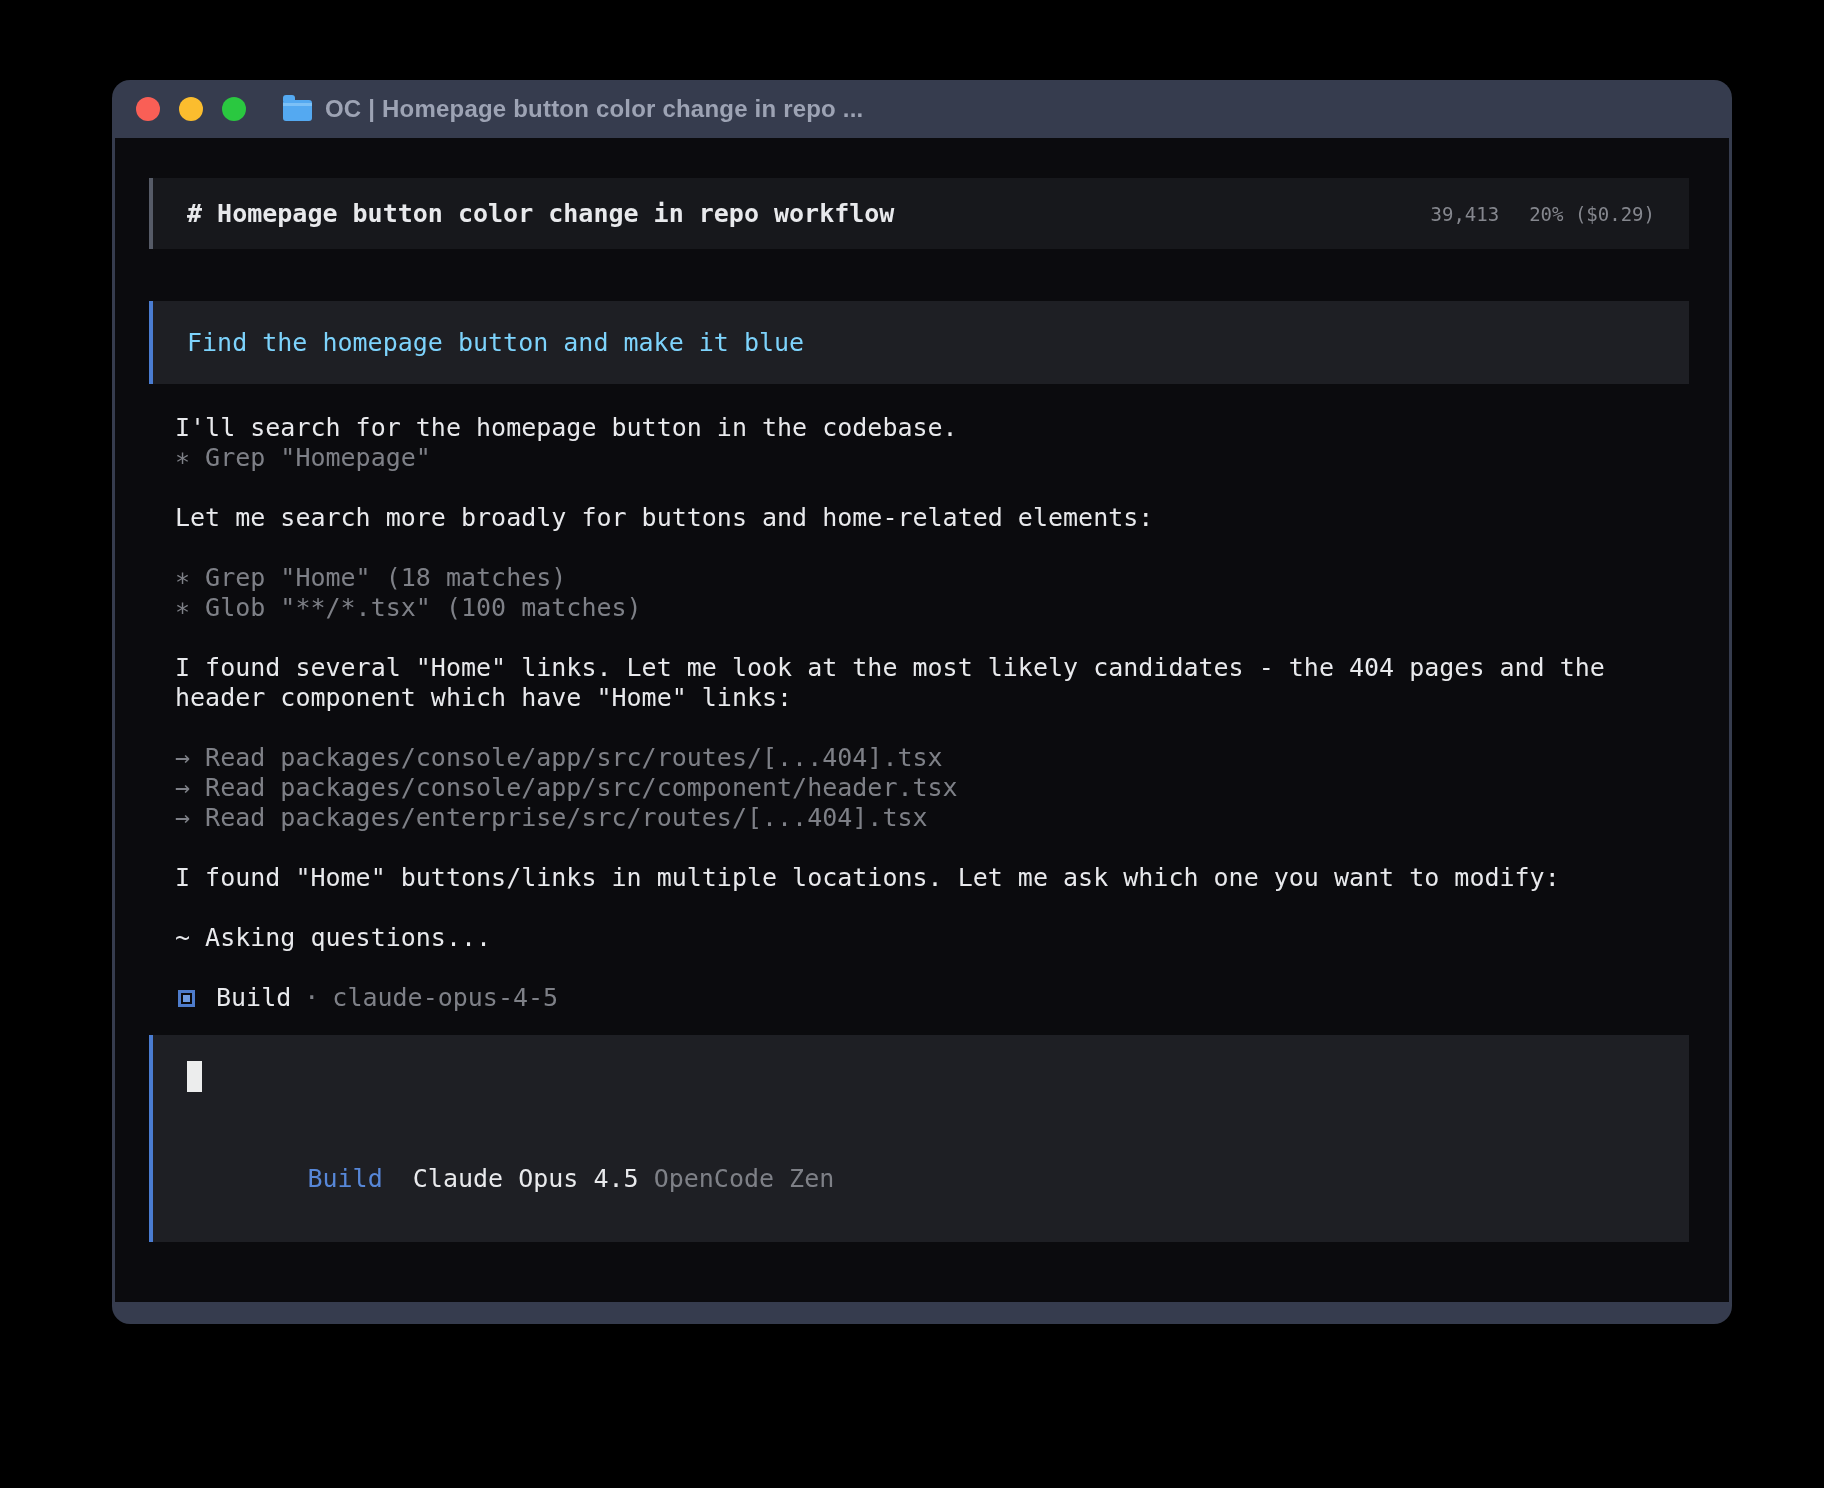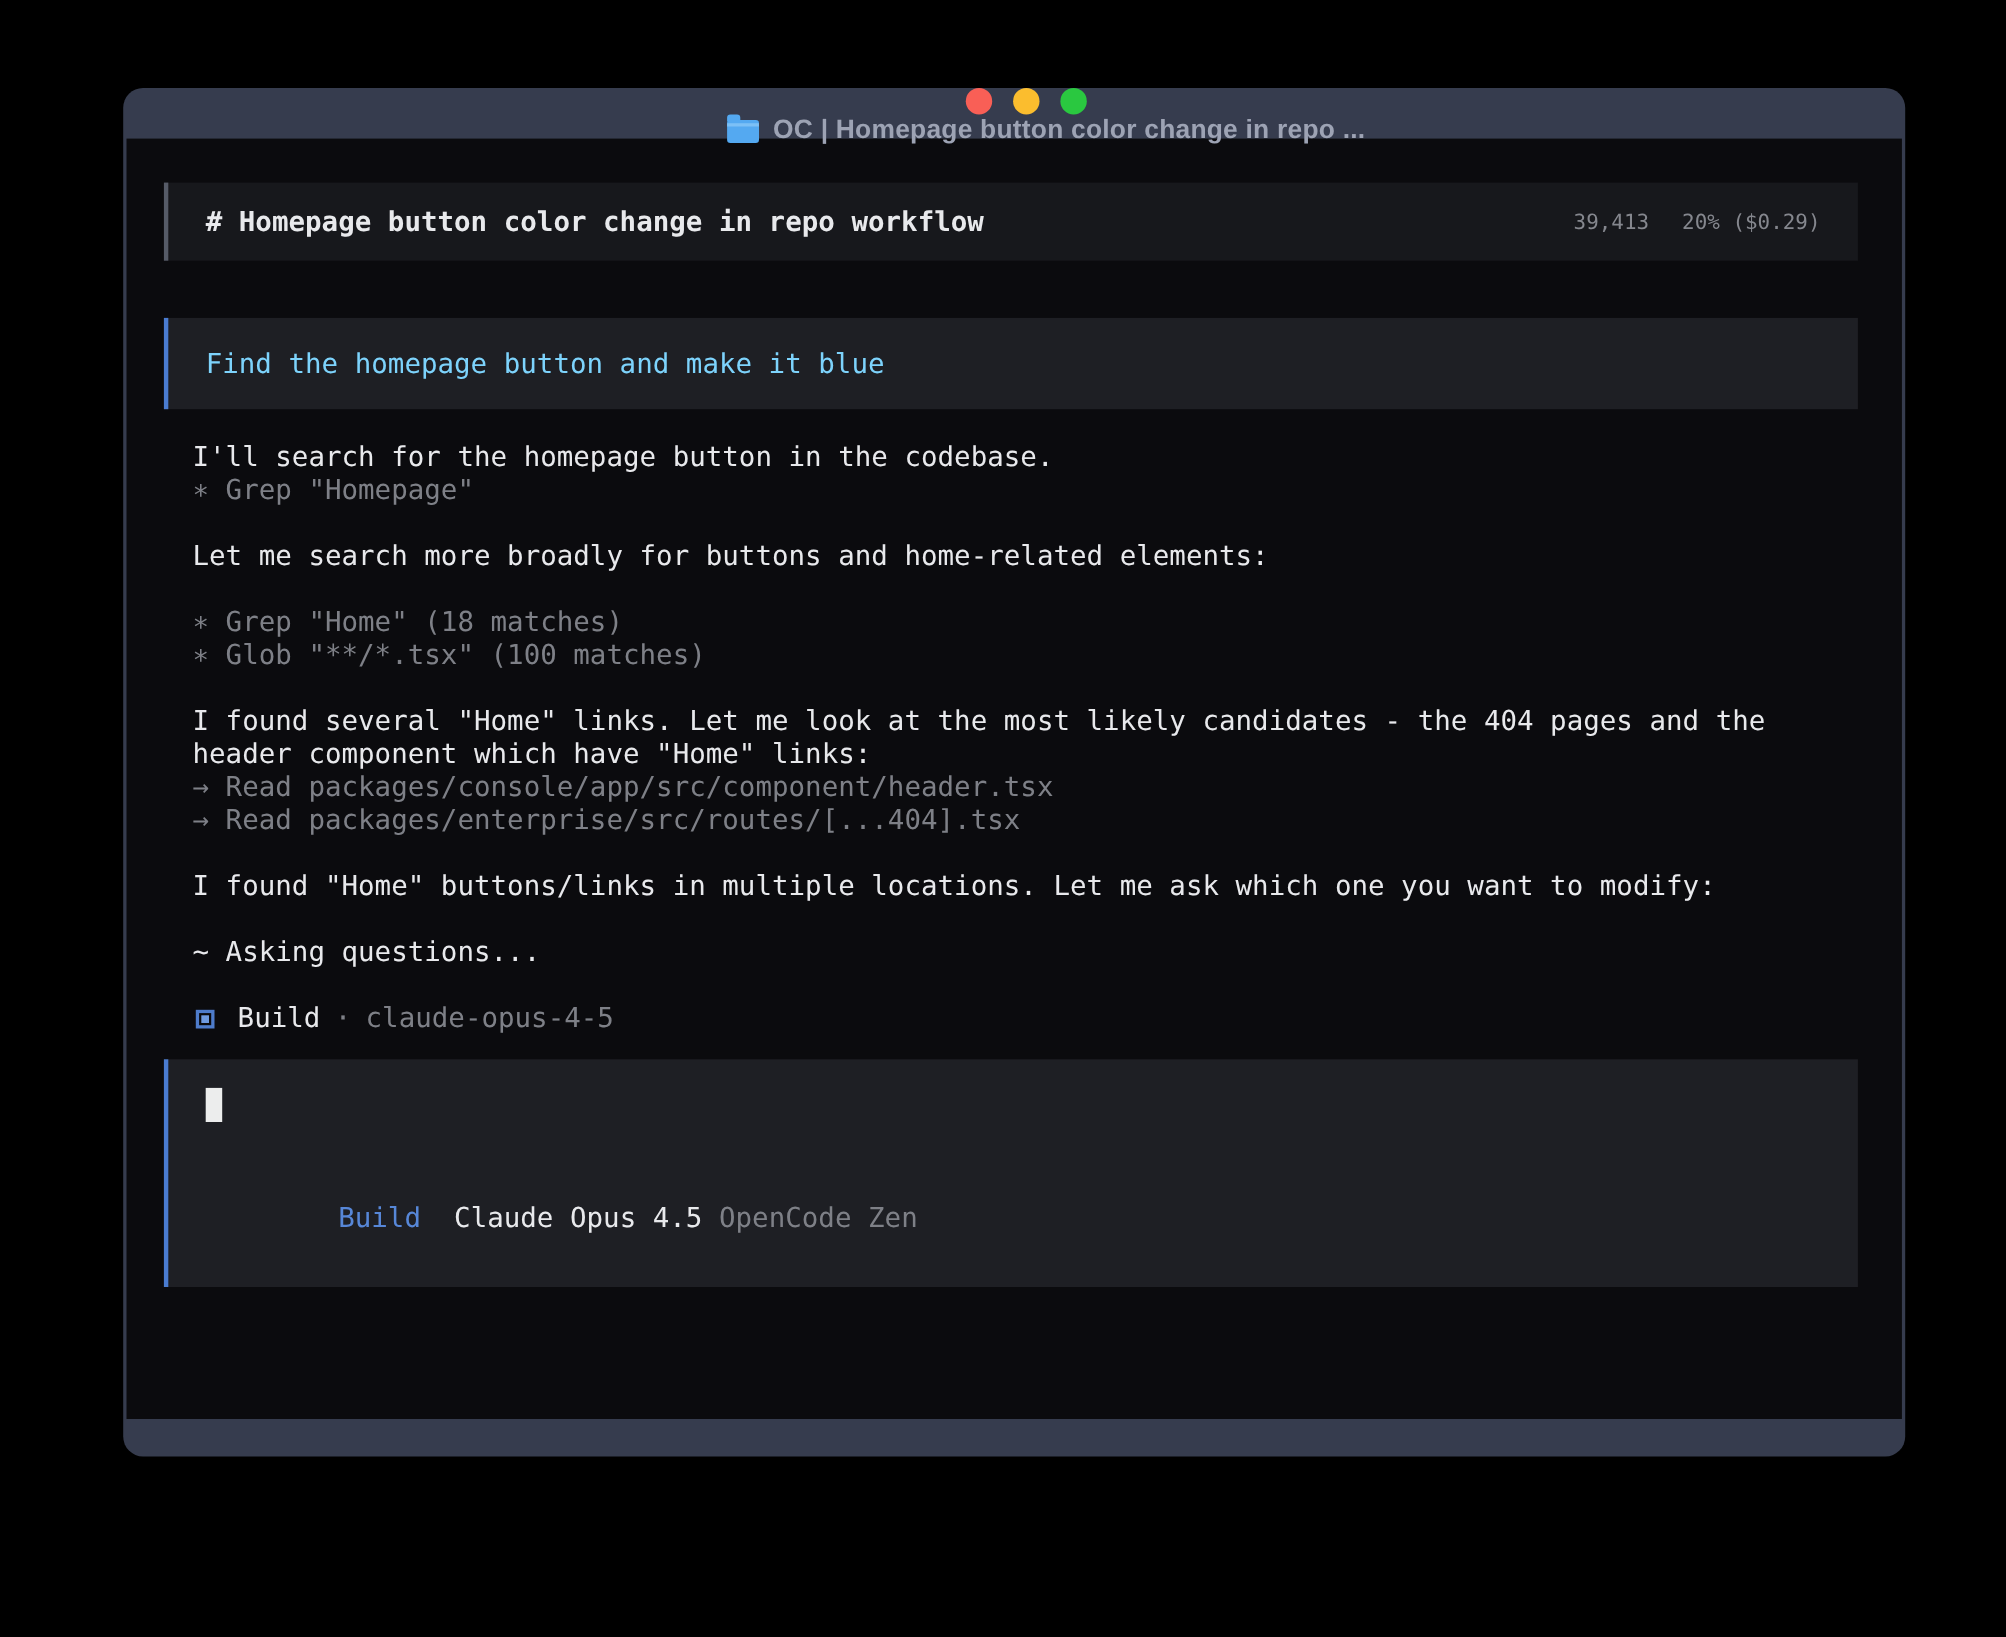--- a/index.html
+++ b/index.html
@@ -10,23 +10,22 @@
     position: absolute; left: 112px; top: 80px;
     width: 1620px; height: 1244px;
     background: #363c4e;
     border-radius: 18px;
     padding: 0 3px;
     box-shadow: 0 12px 40px rgba(0,0,0,0.7);
   }
 
   
   .titlebar {
-    height: 46px; display: flex; align-items: center;
+    height: 58px; display: flex; align-items: center;
     padding-left: 21px;
-    flex-direction: column;
   }
   .lights { display: flex; align-items: center; gap: 19px; }
   .light { width: 24px; height: 24px; border-radius: 50%; border: none; }
   .light.red    { background: #f95f56; }
   .light.yellow { background: #fbbd2e; }
   .light.green  { background: #2ac840; }
   .title-group { display: flex; align-items: center; margin-left: 37px; gap: 13px; }
   .folder {
     width: 29px; height: 21px; background: #54a9f1;
     border-radius: 2px 3px 3px 3px; position: relative; margin-top: 2px;
@@ -129,20 +128,21 @@
     </div>
 
     <div class="transcript">
       <div class="line white">I'll search for the homepage button in the codebase.</div>
       <div class="line dim">∗ Grep "Homepage"</div>
       <div class="line white gap">Let me search more broadly for buttons and home-related elements:</div>
       <div class="line dim gap">∗ Grep "Home" (18 matches)</div>
       <div class="line dim">∗ Glob "**/*.tsx" (100 matches)</div>
       <div class="line white gap">I found several "Home" links. Let me look at the most likely candidates - the 404 pages and the</div>
       <div class="line white">header component which have "Home" links:</div>
+      <div class="line dim gap">→ Read packages/console/app/src/routes/[...404].tsx</div>
       <div class="line dim">→ Read packages/console/app/src/component/header.tsx</div>
       <div class="line dim">→ Read packages/enterprise/src/routes/[...404].tsx</div>
       <div class="line white gap">I found "Home" buttons/links in multiple locations. Let me ask which one you want to modify:</div>
       <div class="line white gap">~ Asking questions...</div>
     </div>
 
     <div class="status-line mono">
       <span class="agent-icon">
           <span class="inner"></span>
         </span>

